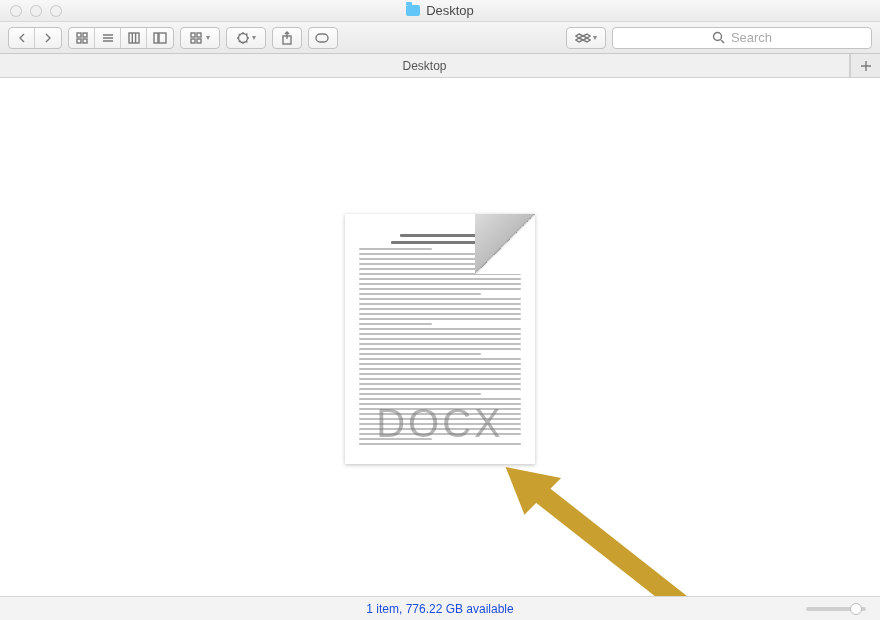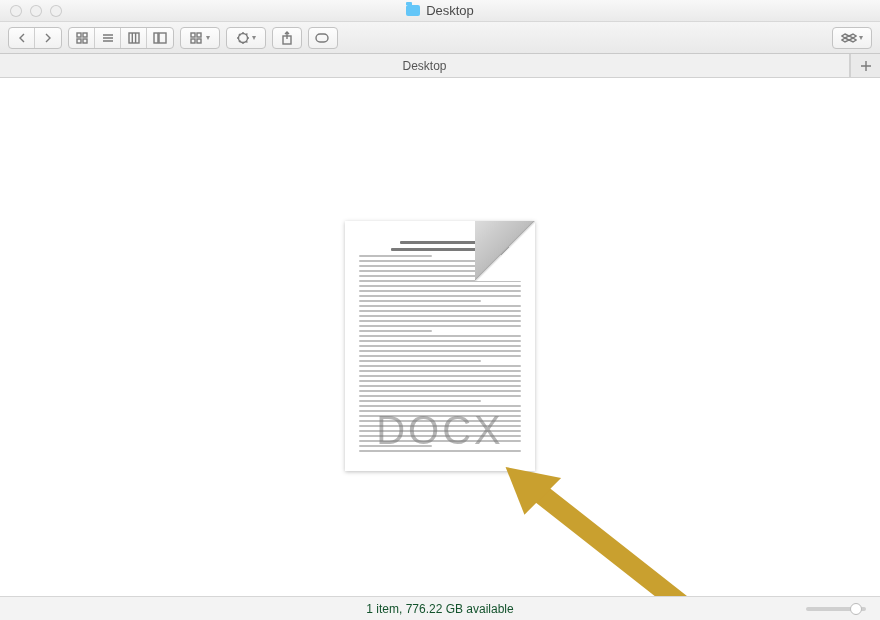--- a/index.html
+++ b/index.html
@@ -70,21 +70,21 @@
     background:#fff;
   }
   .file {
     position:absolute; left:50%; top:135px; transform:translateX(-50%);
     width:190px; text-align:center;
   }
   .page {
     width:190px; height:250px; background:#fff;
     box-shadow:0 1px 4px rgba(0,0,0,0.25);
     position:relative; overflow:hidden;
-    margin:8px auto;
+    margin:1px auto;
   }
   .dogear{
     position:absolute; top:0; right:0; width:60px; height:60px;
     background:linear-gradient(135deg,#dcdcdc 0%, #bcbcbc 50%, #fff 50%, #fff 100%);
   }
   .dogear::after{
     content:""; position:absolute; bottom:0; left:0; right:0; height:60px;
     background:linear-gradient(135deg, rgba(0,0,0,0) 48%, rgba(0,0,0,0.15) 50%, rgba(0,0,0,0) 52%);
   }
   .page-clip{
@@ -108,21 +108,21 @@
   
   .arrow {
     position:absolute; left:500px; top:410px;
     width:180px; height:90px; pointer-events:none;
   }
   
   .status{
     position:absolute; bottom:0; left:0; right:0; height:24px;
     background:#f3f3f3; border-top:1px solid #d6d6d6;
     display:flex; align-items:center; justify-content:center;
-    font-size:12px; color:#14532d;
+    font-size:12px; color:#1d4ed8;
   }
   .slider{
     position:absolute; right:14px; top:50%; transform:translateY(-50%);
     width:60px; height:4px; background:#cfcfcf; border-radius:2px;
   }
   .knob{
     position:absolute; right:4px; top:-4px; width:12px; height:12px;
     background:#fff; border:1px solid #bbb; border-radius:50%;
   }
   svg .ic{ stroke:#7a7a7a; stroke-width:1.4; fill:none; }
@@ -217,20 +217,27 @@
 
   <div class="spacer"></div>
 
   <div class="btn wide">
     <svg width="16" height="12">
         <path class="ic" d="M4 2 L8 4 L4 6 L1 4 Z M12 2 L15 4 L12 6 L8 4 Z M4 6 L8 8 L4 10 L1 8 Z M12 6 L15 8 L12 10 L8 8 Z"></path>
       </svg>
     <span class="caret">▾</span>
   </div>
 
+  <div class="search">
+    <svg width="13" height="13">
+        <circle class="ic" cx="5.5" cy="5.5" r="4"></circle>
+        <path class="ic" d="M9 9l3 3"></path>
+      </svg>
+    <span>Search</span>
+  </div>
 </div>
 
 <div class="tabbar">
   <div class="tab">
     <span>Desktop</span>
   </div>
   <div class="addtab">
     <svg width="12" height="12">
         <path class="ic" d="M6 1v10M1 6h10"></path>
       </svg>

